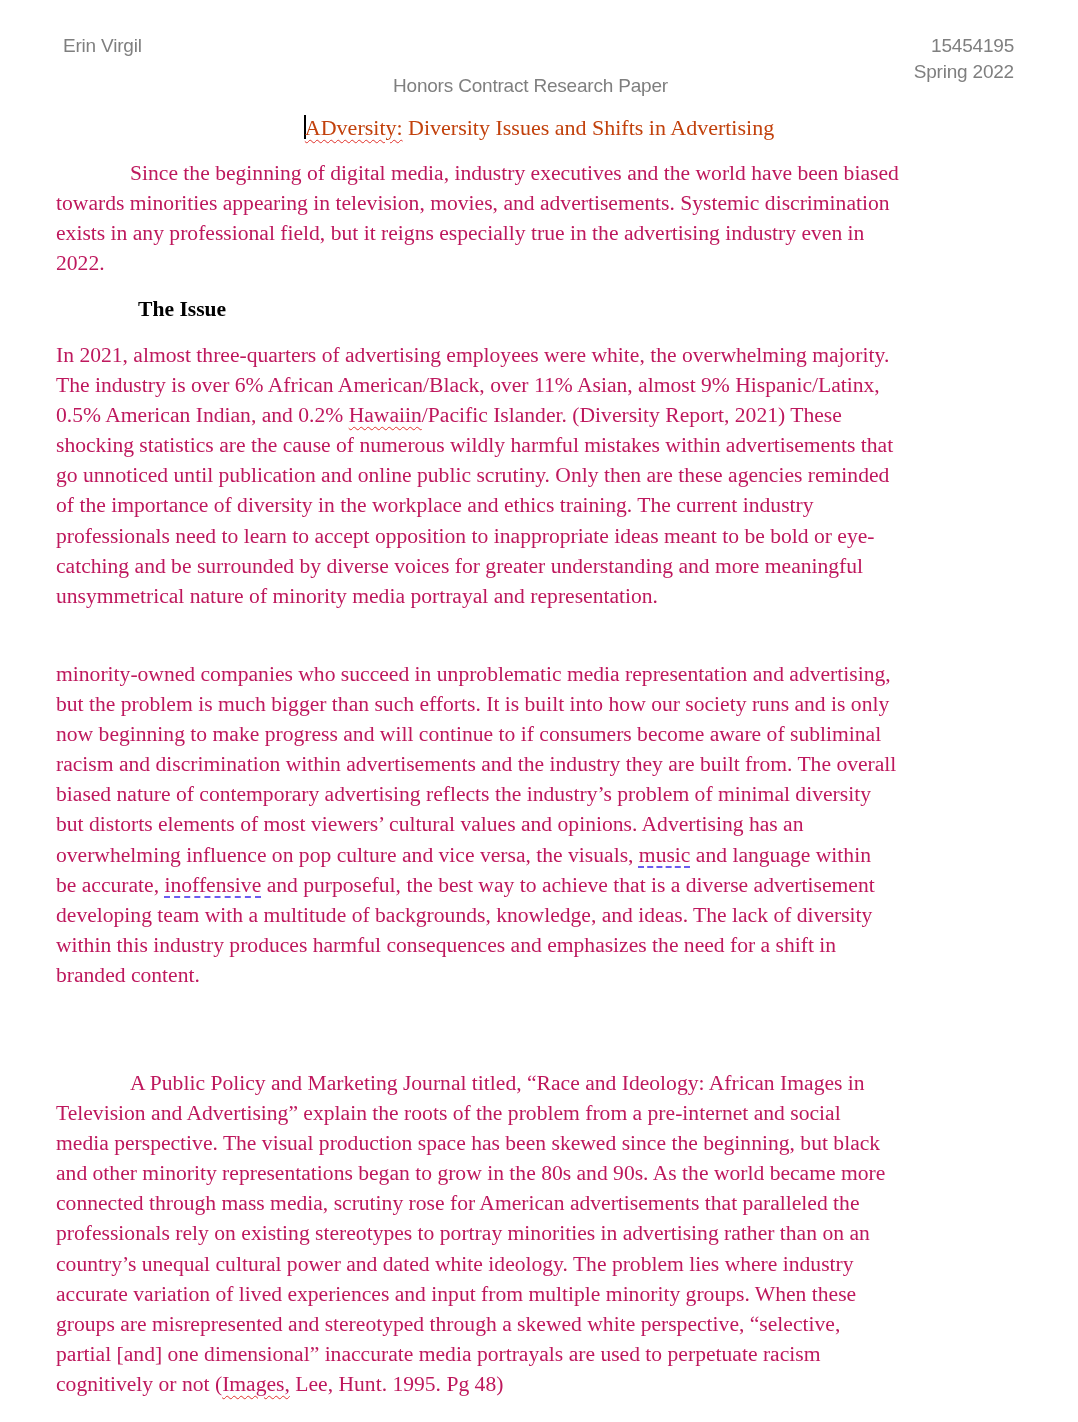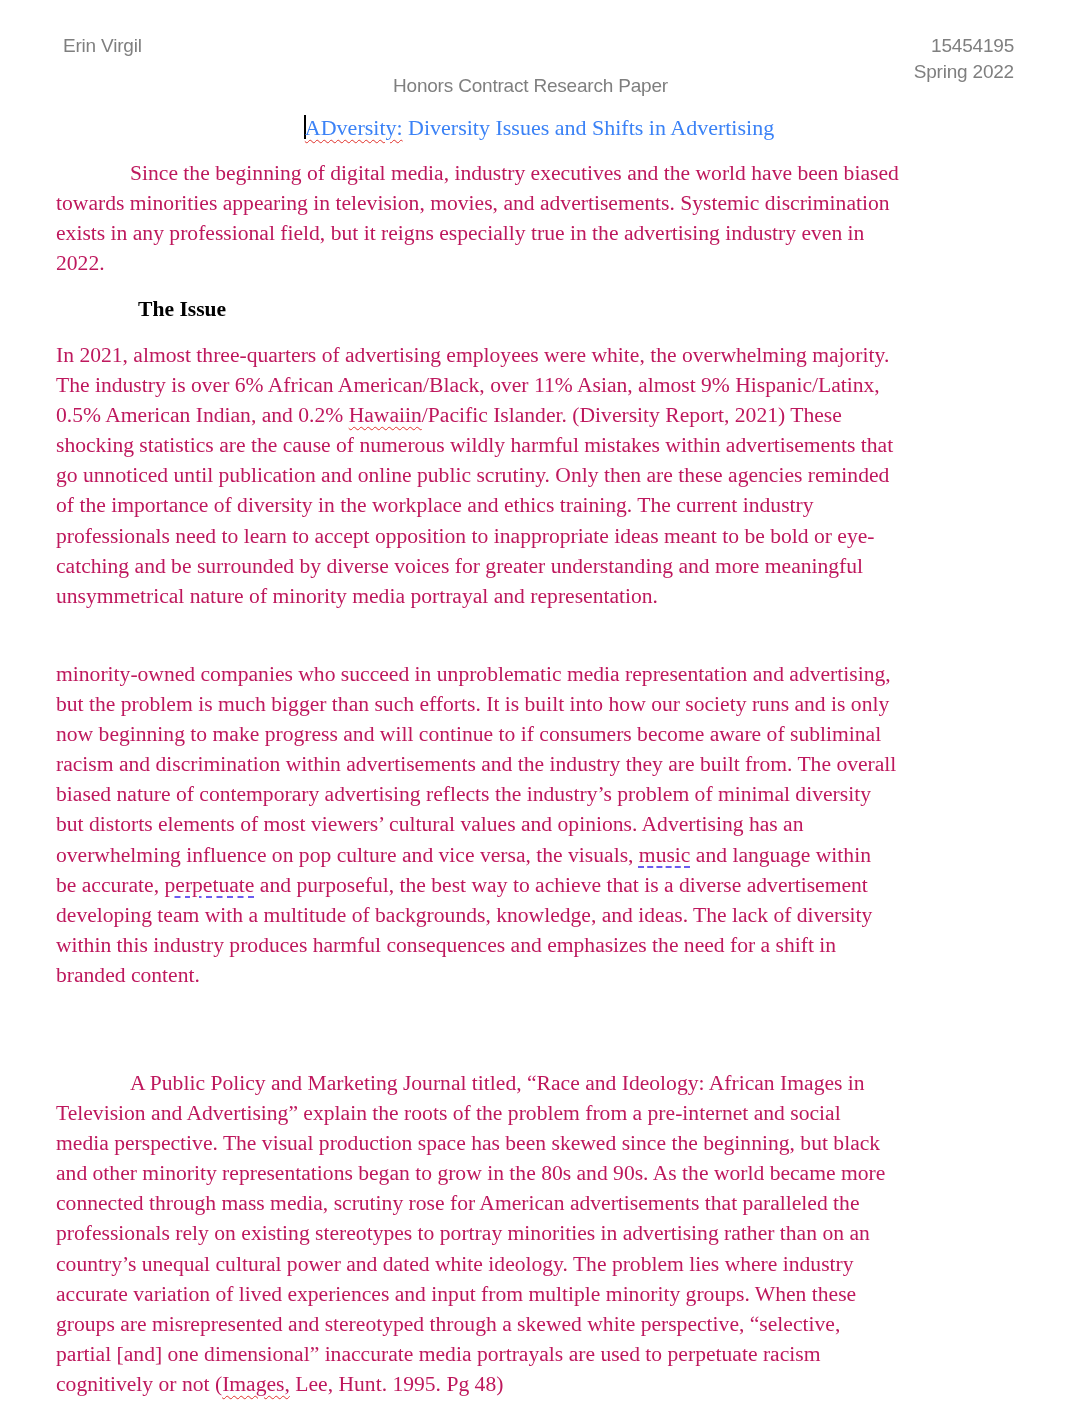--- a/index.html
+++ b/index.html
@@ -2,21 +2,21 @@
 <html><head>
 <meta charset="utf-8">
 <style>
   html, body { margin: 0; padding: 0; background: #ffffff; }
   body { width: 1078px; height: 1422px; position: relative; overflow: hidden; }
   .page { position: absolute; left: 0; top: 0; width: 1078px; height: 1062px; background: #fff; }
   .hdr { position: absolute; font-family: "Liberation Sans", "DejaVu Sans", sans-serif; font-size: 19px; color: #7f7f7f; line-height: 26px; letter-spacing: -0.2px; }
   .hdr-left { left: 63px; top: 33px; }
   .hdr-center { left: 393px; top: 33px; margin-top: 40px; }
   .hdr-right { right: 64px; top: 33px; text-align: right; }
-  .title { position: absolute; left: 0; width: 1078px; top: 113px; text-align: center; font-family: "Liberation Serif", "DejaVu Serif", serif; font-size: 22px; color: #3b82f6; line-height: 30px; }
+  .title { position: absolute; left: 0; width: 1078px; top: 113px; text-align: center; font-family: "Liberation Serif", "DejaVu Serif", serif; font-size: 22px; color: #c2410c; line-height: 30px; }
   .cursor { display: inline-block; width: 2px; height: 24px; background: #000; vertical-align: -4px; margin-right: -1px; }
   .squiggle-red { text-decoration: underline wavy #e0302a; text-decoration-thickness: 1px; text-underline-offset: 4px; }
   .dotted-blue { text-decoration: underline dashed #6a5cf0; text-decoration-thickness: 2px; text-underline-offset: 5px; }
   .body { position: absolute; left: 56px; width: 960px; font-family: "Liberation Serif", "DejaVu Serif", serif; font-size: 21.6px; color: #be185d; line-height: 30.1px; }
   .p1 { top: 158px; }
   .heading { position: absolute; left: 138px; top: 294px; font-family: "Liberation Serif", "DejaVu Serif", serif; font-size: 21.6px; font-weight: bold; line-height: 30px; color: #000; }
   .p2 { top: 340px; }
   .p3 { top: 659px; }
   .p4 { top: 1068px; }
   .ln { display: block; white-space: nowrap; }
@@ -60,21 +60,21 @@
   </div>
 
   <div class="body p3">
     <span class="ln">minority-owned companies who succeed in unproblematic media representation and advertising,</span>
     <span class="ln">but the problem is much bigger than such efforts. It is built into how our society runs and is only</span>
     <span class="ln">now beginning to make progress and will continue to if consumers become aware of subliminal</span>
     <span class="ln">racism and discrimination within advertisements and the industry they are built from. The overall</span>
     <span class="ln">biased nature of contemporary advertising reflects the industry’s problem of minimal diversity</span>
     <span class="ln">but distorts elements of most viewers’ cultural values and opinions. Advertising has an</span>
     <span class="ln"><span>overwhelming influence on pop culture and vice versa, the visuals, </span><span class="dotted-blue">music</span><span> and language within</span></span>
-    <span class="ln"><span>be accurate, </span><span class="dotted-blue">perpetuate</span><span> and purposeful, the best way to achieve that is a diverse advertisement</span></span>
+    <span class="ln"><span>be accurate, </span><span class="dotted-blue">inoffensive</span><span> and purposeful, the best way to achieve that is a diverse advertisement</span></span>
     <span class="ln">developing team with a multitude of backgrounds, knowledge, and ideas. The lack of diversity</span>
     <span class="ln">within this industry produces harmful consequences and emphasizes the need for a shift in</span>
     <span class="ln">branded content.</span>
   </div>
 
   <div class="body p4">
     <span class="ln ind">A Public Policy and Marketing Journal titled, “Race and Ideology: African Images in</span>
     <span class="ln">Television and Advertising” explain the roots of the problem from a pre-internet and social</span>
     <span class="ln">media perspective. The visual production space has been skewed since the beginning, but black</span>
     <span class="ln">and other minority representations began to grow in the 80s and 90s. As the world became more</span>

